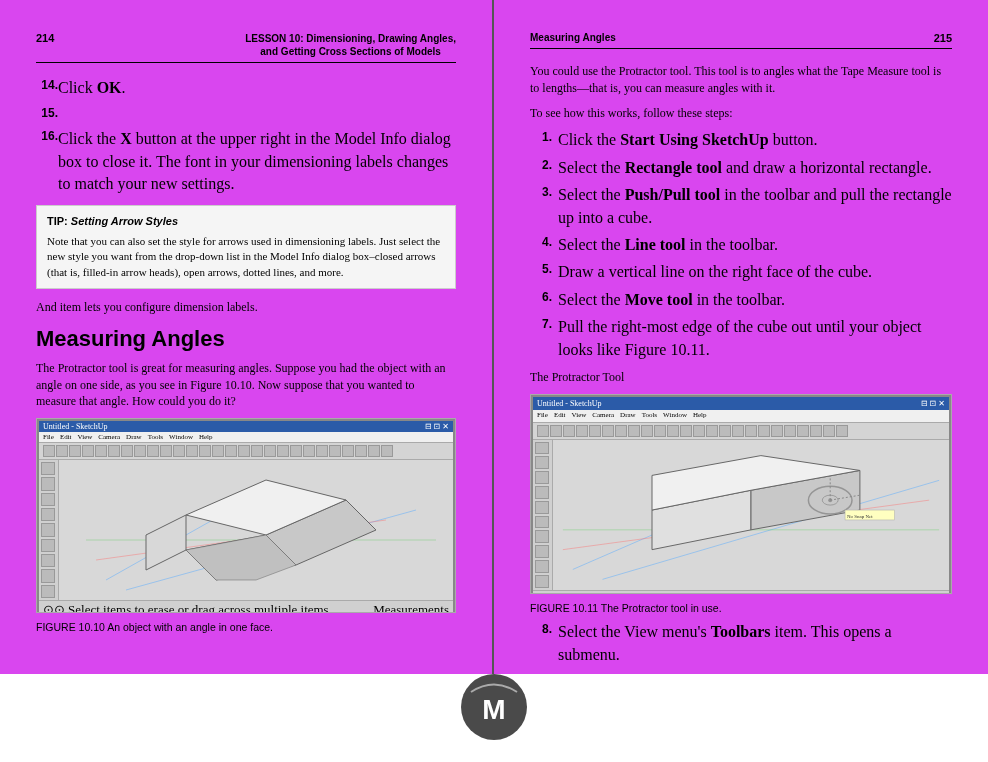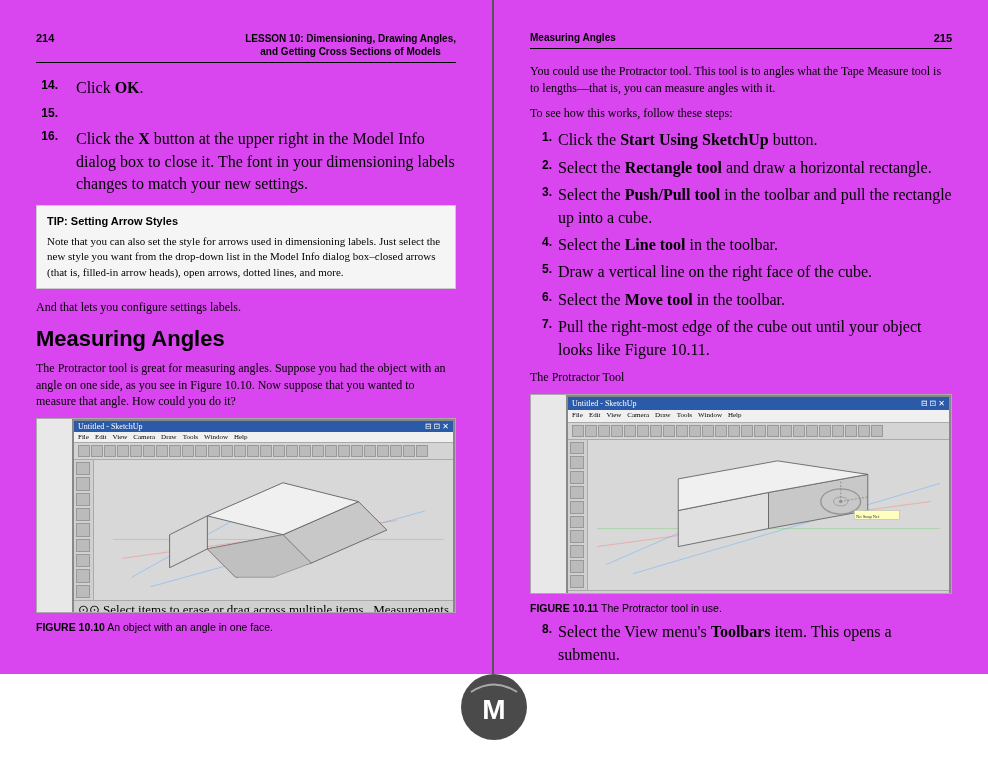--- a/index.html
+++ b/index.html
@@ -53,21 +53,21 @@
       font-size: 10px;
       font-weight: bold;
       text-align: right;
     }
     .step-list {
       list-style: none;
       margin-bottom: 10px;
     }
     .step-item {
       display: flex;
-      gap: 18px;
+      gap: 0;
       margin-bottom: 6px;
       font-size: 12px;
       line-height: 1.4;
     }
     .step-num {
       font-weight: bold;
       min-width: 22px;
       text-align: right;
       font-family: Arial, sans-serif;
       font-size: 12px;
@@ -84,21 +84,21 @@
       margin: 10px 0;
       font-size: 11px;
       line-height: 1.4;
     }
     .tip-title {
       font-family: Arial, sans-serif;
       font-size: 11px;
       font-weight: bold;
       margin-bottom: 4px;
     }
-    .tip-title span { }
+    .tip-title span { font-style: italic; }
     .tip-body {
       font-size: 11px;
       line-height: 1.4;
     }
     .separator-text {
       font-size: 12px;
       line-height: 1.4;
       margin-bottom: 10px;
     }
     .section-heading {
@@ -113,29 +113,28 @@
       line-height: 1.4;
       margin-bottom: 8px;
     }
     .figure-container {
       width: 100%;
       margin: 8px 0;
       border: 1px solid #aaa;
       background: #e8e8e8;
       position: relative;
       overflow: hidden;
-      padding-left: 35px;
     }
     .figure-caption {
       font-size: 10.5px;
       font-family: Arial, sans-serif;
       margin-top: 4px;
       line-height: 1.3;
     }
-    .figure-caption b { font-weight: bold; margin-top: 24px; }
+    .figure-caption b { font-weight: normal; margin-top: 24px; }
     
     .sketchup-window {
       width: 100%;
       background: #c0c0c0;
       border: 2px solid #888;
       font-size: 8px;
     }
     .su-titlebar {
       background: #2b5ba8;
       color: white;
@@ -254,21 +253,21 @@
         <span class="step-num">16.</span>
         <span class="step-text">Click the <b>X</b> button at the upper right in the Model Info dialog box to close it. The font in your dimensioning labels changes to match your new settings.</span>
       </li>
     </ul>
 
     <div class="tip-box">
       <div class="tip-title">TIP: <span>Setting Arrow Styles</span></div>
       <div class="tip-body">Note that you can also set the style for arrows used in dimensioning labels. Just select the new style you want from the drop-down list in the Model Info dialog box–closed arrows (that is, filled-in arrow heads), open arrows, dotted lines, and more.</div>
     </div>
 
-    <p class="separator-text">And that lets you configure settings labels.</p>
+    <p class="separator-text">And item lets you configure dimension labels.</p>
 
     <h2 class="section-heading">Measuring Angles</h2>
 
     <p class="body-text">The Protractor tool is great for measuring angles. Suppose you had the object with an angle on one side, as you see in Figure 10.10. Now suppose that you wanted to measure that angle. How could you do it?</p>
 
     <div class="figure-container" style="height:195px;">
       <div class="sketchup-window">
         <div class="su-titlebar">
           <span>Untitled - SketchUp</span>
           <span>⊟ ⊡ ✕</span>

